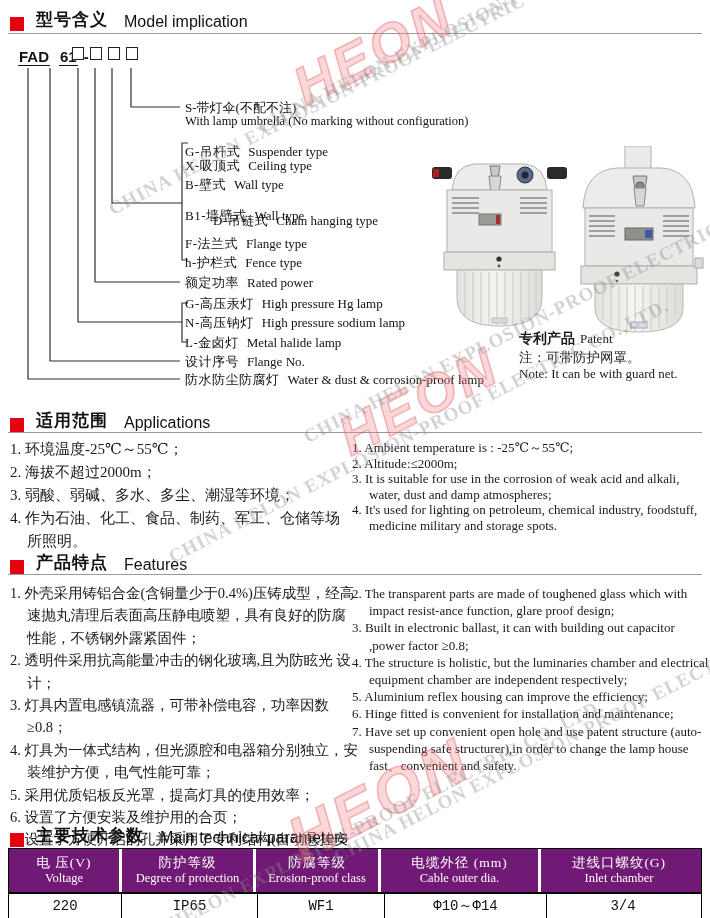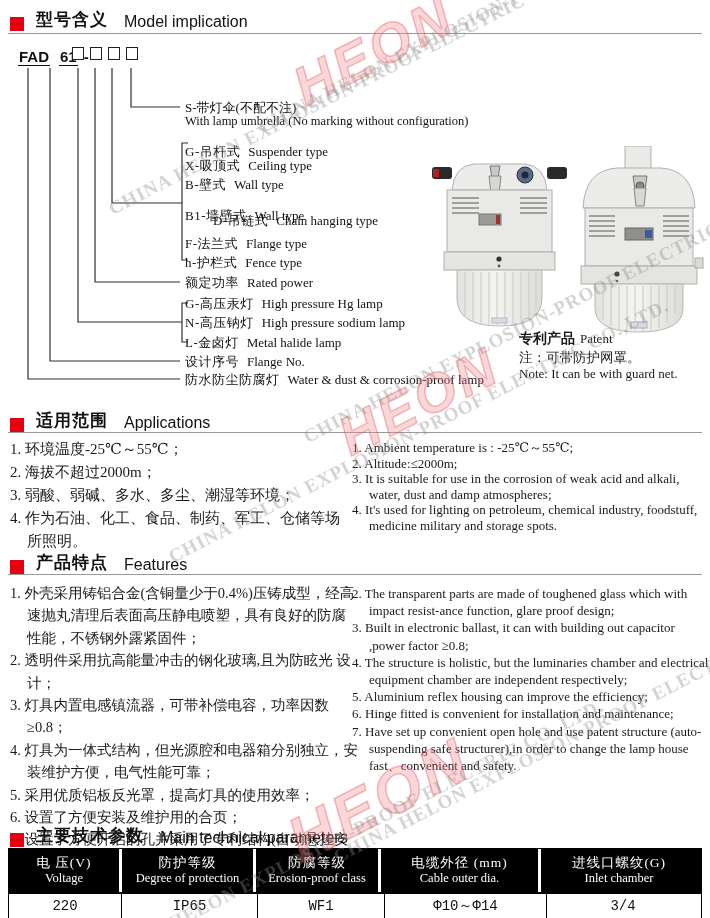--- a/index.html
+++ b/index.html
@@ -47,21 +47,21 @@
   .list { position:absolute; }
   .li { text-indent:-17px; padding-left:17px; }
   #apps-cn { left:10px; top:438px; width:340px; font-size:15px; line-height:23px; }
   #apps-cn .li { margin-bottom:0; }
   #apps-en { left:352px; top:440px; width:356px; font-size:13px; line-height:15.6px; }
   #feat-cn { left:10px; top:582px; width:348px; font-size:14.5px; line-height:22.4px; }
   #feat-en { left:352px; top:585px; width:357px; font-size:13px; line-height:17.2px; }
 
   
   #ptable { position:absolute; left:8px; top:848px; width:694px; border:1px solid #000; background:#fff; }
-  .pt-header { display:flex; background:#000000; border-bottom:2px solid #000; }
+  .pt-header { display:flex; background:#701a75; border-bottom:2px solid #000; }
   .pt-hcell { color:#fff; text-align:center; padding:5px 2px 6px 2px; flex:none; }
   .pt-hcell:not(:last-child){ border-right:3px solid #fff; }
   .pt-hcn { font-size:13.5px; line-height:17px; letter-spacing:1px; }
   .pt-hen { font-size:12.5px; line-height:15px; }
   .pt-body { display:flex; }
   .pt-vcell { text-align:center; font-size:14px; line-height:25px; height:25px; flex:none; color:#111;font-family:Liberation Mono, monospace; }
   .pt-vcell:not(:last-child){ border-right:1px solid #000; }
   .c1{width:113px;} .c2{width:134px;} .c3{width:125px;} .c4{width:160px;} .c5{width:156px;}
   .b1{width:113px;} .b2{width:136px;} .b3{width:127px;} .b4{width:162px;} .b5{width:152px;}
 

